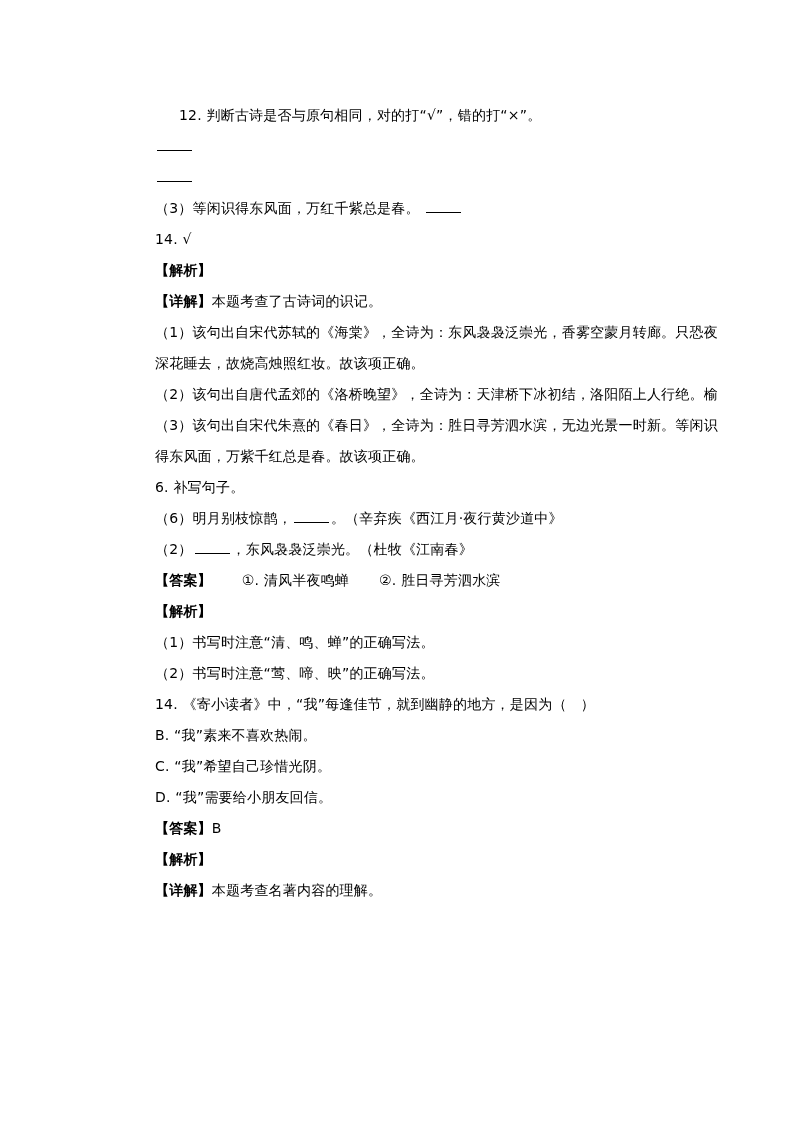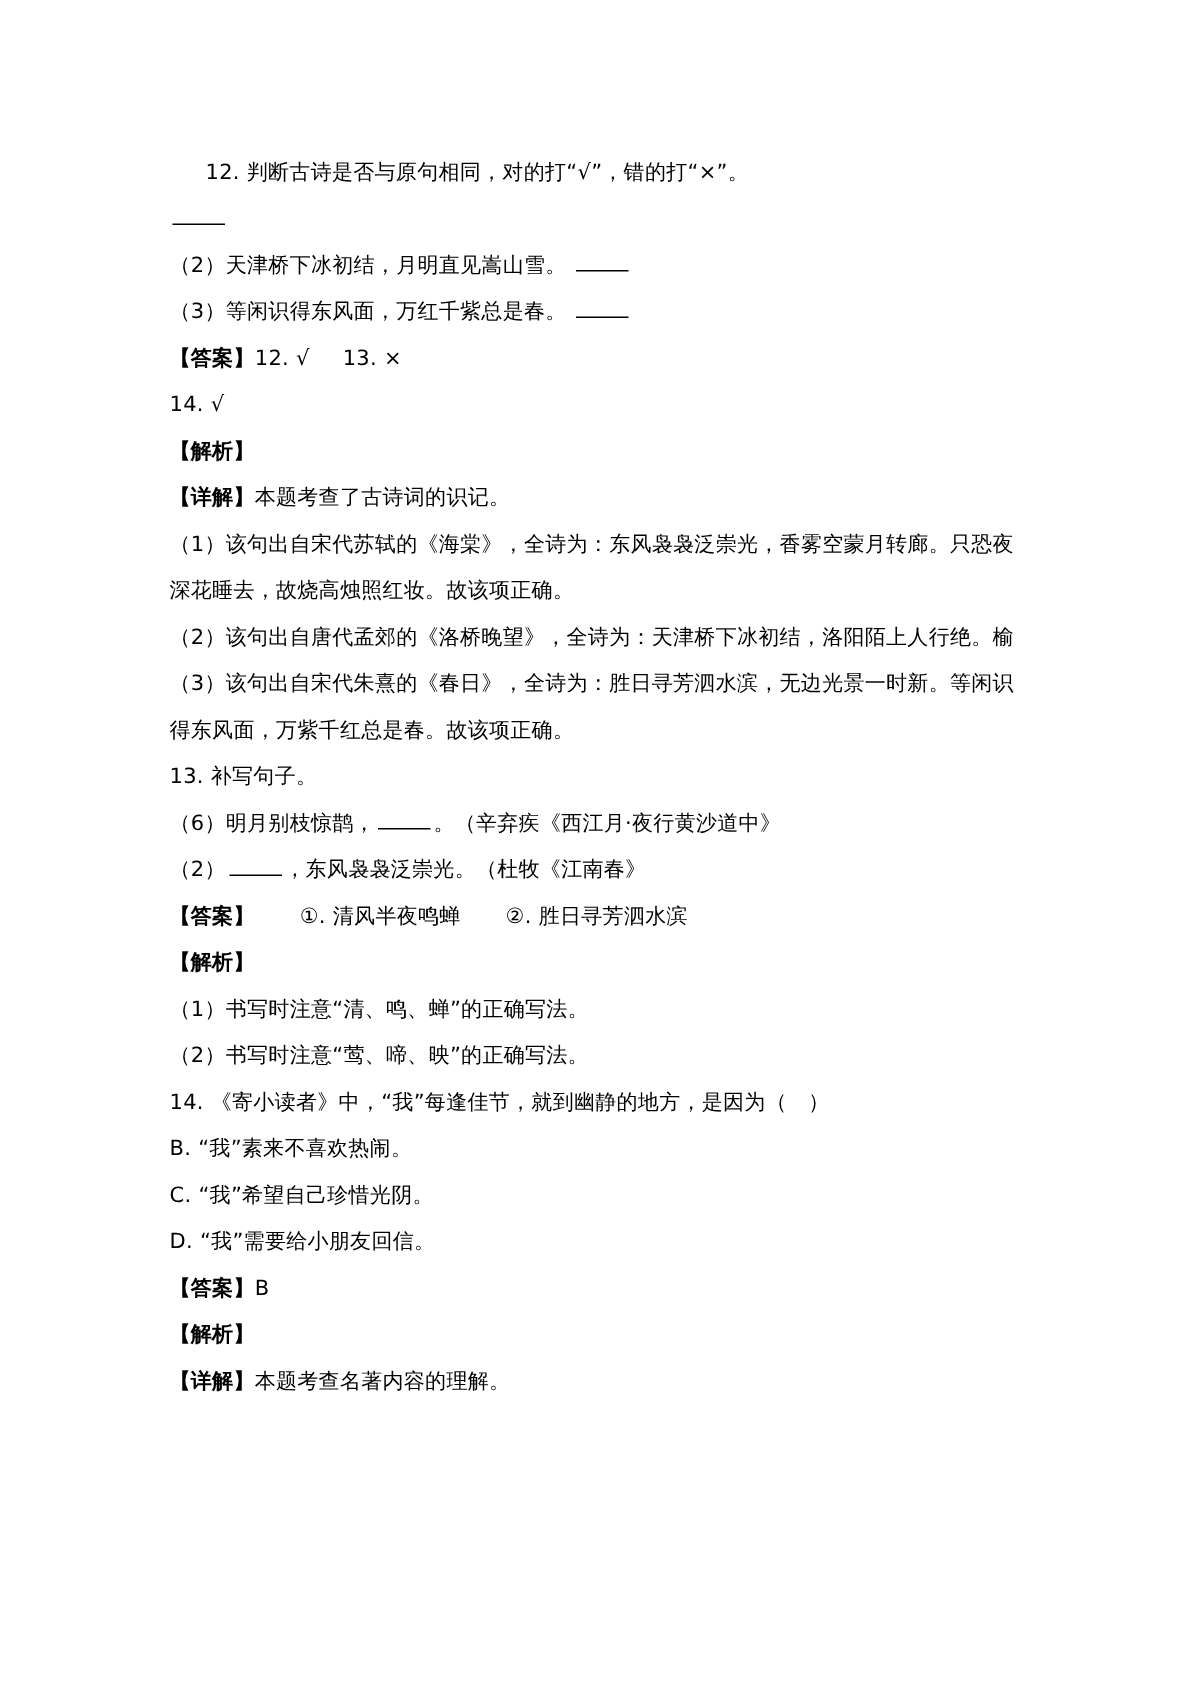--- a/index.html
+++ b/index.html
@@ -20,20 +20,21 @@
     left: 113px;
     top: 100px;
     width: 556px;
   }
   .line {
     font-size: 14px;
     line-height: 31px;
     height: 31px;
     white-space: nowrap;
     letter-spacing: 0.2px;
+    margin-left: 42px;
   }
   .indent {
     padding-left: 24px;
   }
   .tag {
     font-weight: bold;
   }
   .blank {
     display: inline-block;
     width: 35px;
@@ -54,42 +55,38 @@
 </head>
 <body>
 
 <div class="page">
 
   <div class="line indent">12. 判断古诗是否与原句相同，对的打“√”，错的打“×”。</div>
   <div class="line">
     <span class="blank"></span>
   </div>
   <div class="line">
-    <span>（2）天津桥下冰初结，月明直见嵩山雪。</span>
     <span class="blank"></span>
   </div>
   <div class="line">
     <span>（3）等闲识得东风面，万红千紫总是春。</span>
     <span class="blank"></span>
-  </div>
-  <div class="line">
-    <span class="tag">【答案】</span><span>12. √</span><span class="gap"></span><span>13. ×</span>
   </div>
   <div class="line">14. √</div>
   <div class="line tag">【解析】</div>
   <div class="line">
     <span class="tag">【详解】</span><span>本题考查了古诗词的识记。</span>
   </div>
   <div class="line">（1）该句出自宋代苏轼的《海棠》，全诗为：东风袅袅泛崇光，香雾空蒙月转廊。只恐夜</div>
   <div class="line">深花睡去，故烧高烛照红妆。故该项正确。</div>
   <div class="line">（2）该句出自唐代孟郊的《洛桥晚望》，全诗为：天津桥下冰初结，洛阳陌上人行绝。榆</div>
   <div class="line">（3）该句出自宋代朱熹的《春日》，全诗为：胜日寻芳泗水滨，无边光景一时新。等闲识</div>
   <div class="line">得东风面，万紫千红总是春。故该项正确。</div>
 
-  <div class="line">13. 补写句子。</div>
+  <div class="line">6. 补写句子。</div>
   <div class="line">
     <span>（6）明月别枝惊鹊，</span><span class="blank"></span><span>。（辛弃疾《西江月·夜行黄沙道中》</span>
   </div>
   <div class="line">
     <span>（2）</span><span class="blank"></span><span>，东风袅袅泛崇光。（杜牧《江南春》</span>
   </div>
   <div class="line">
     <span class="tag">【答案】</span><span class="gap2"></span><span>①. 清风半夜鸣蝉</span><span class="gap2"></span><span>②. 胜日寻芳泗水滨</span>
   </div>
   <div class="line tag">【解析】</div>

